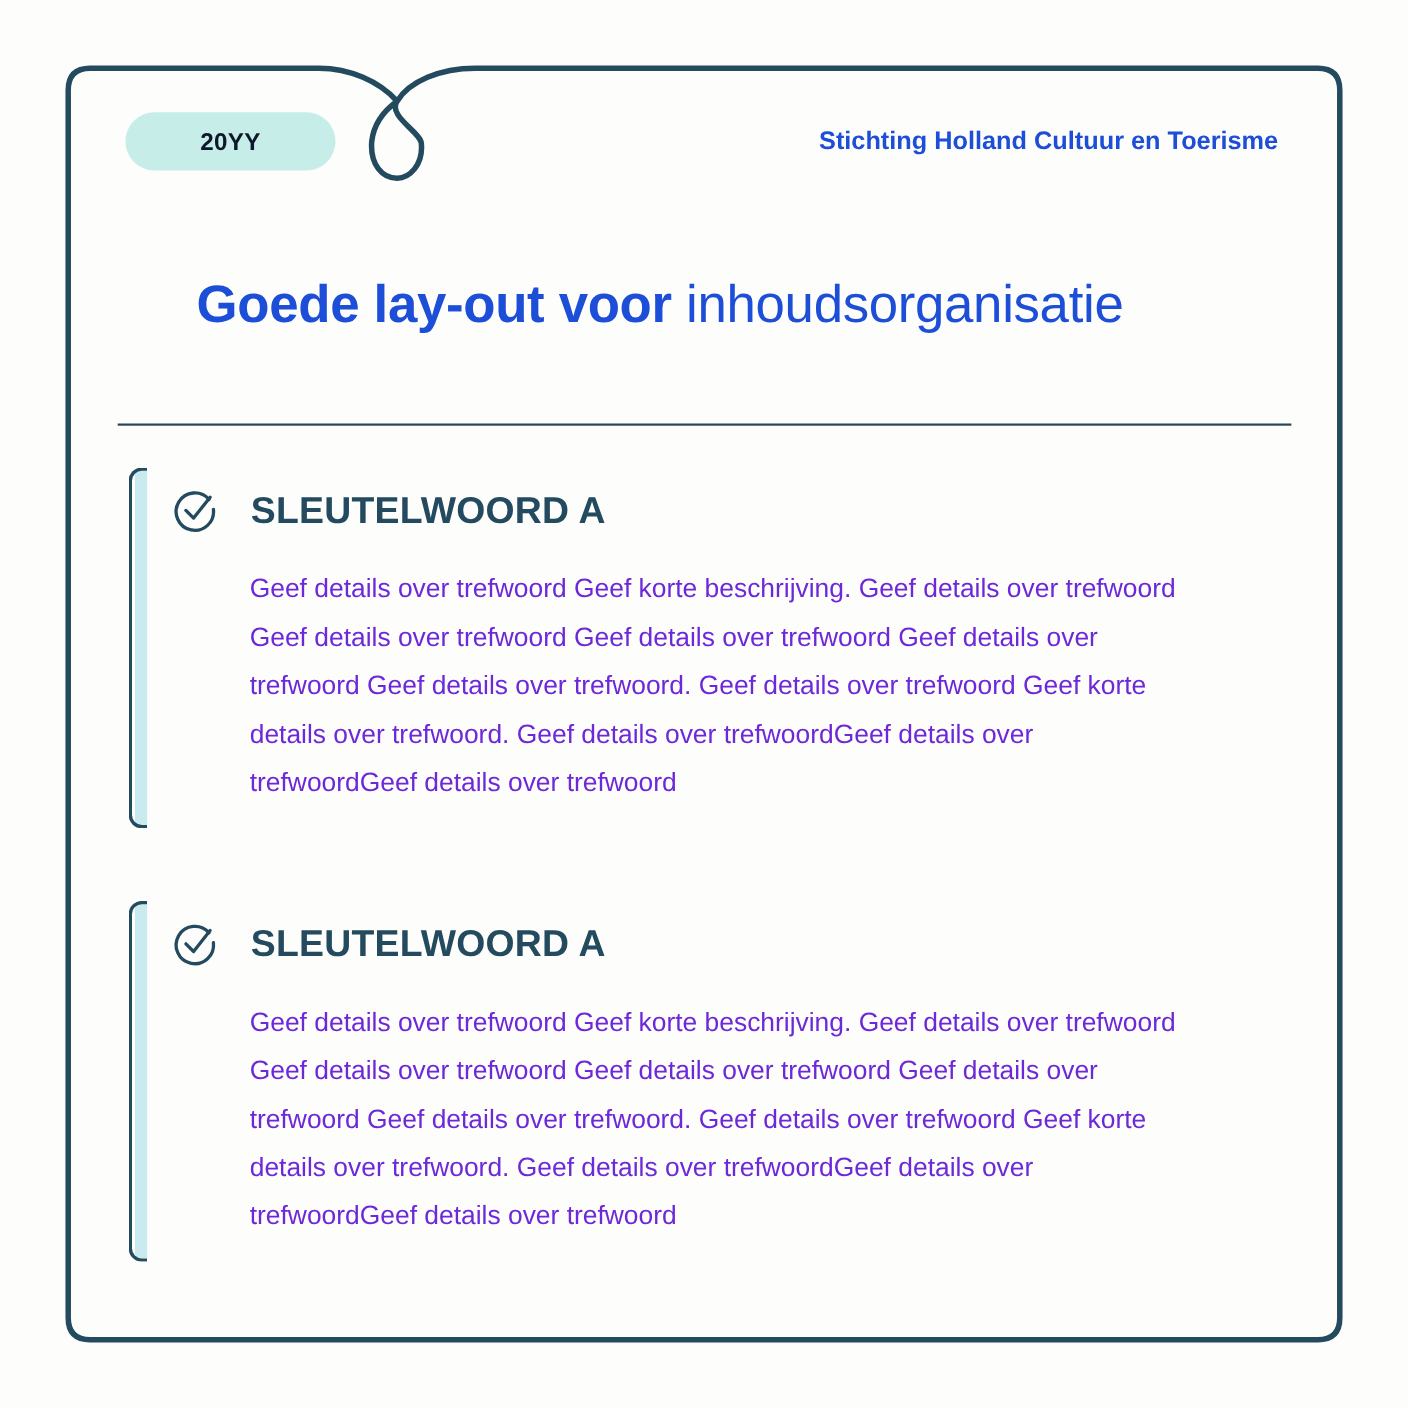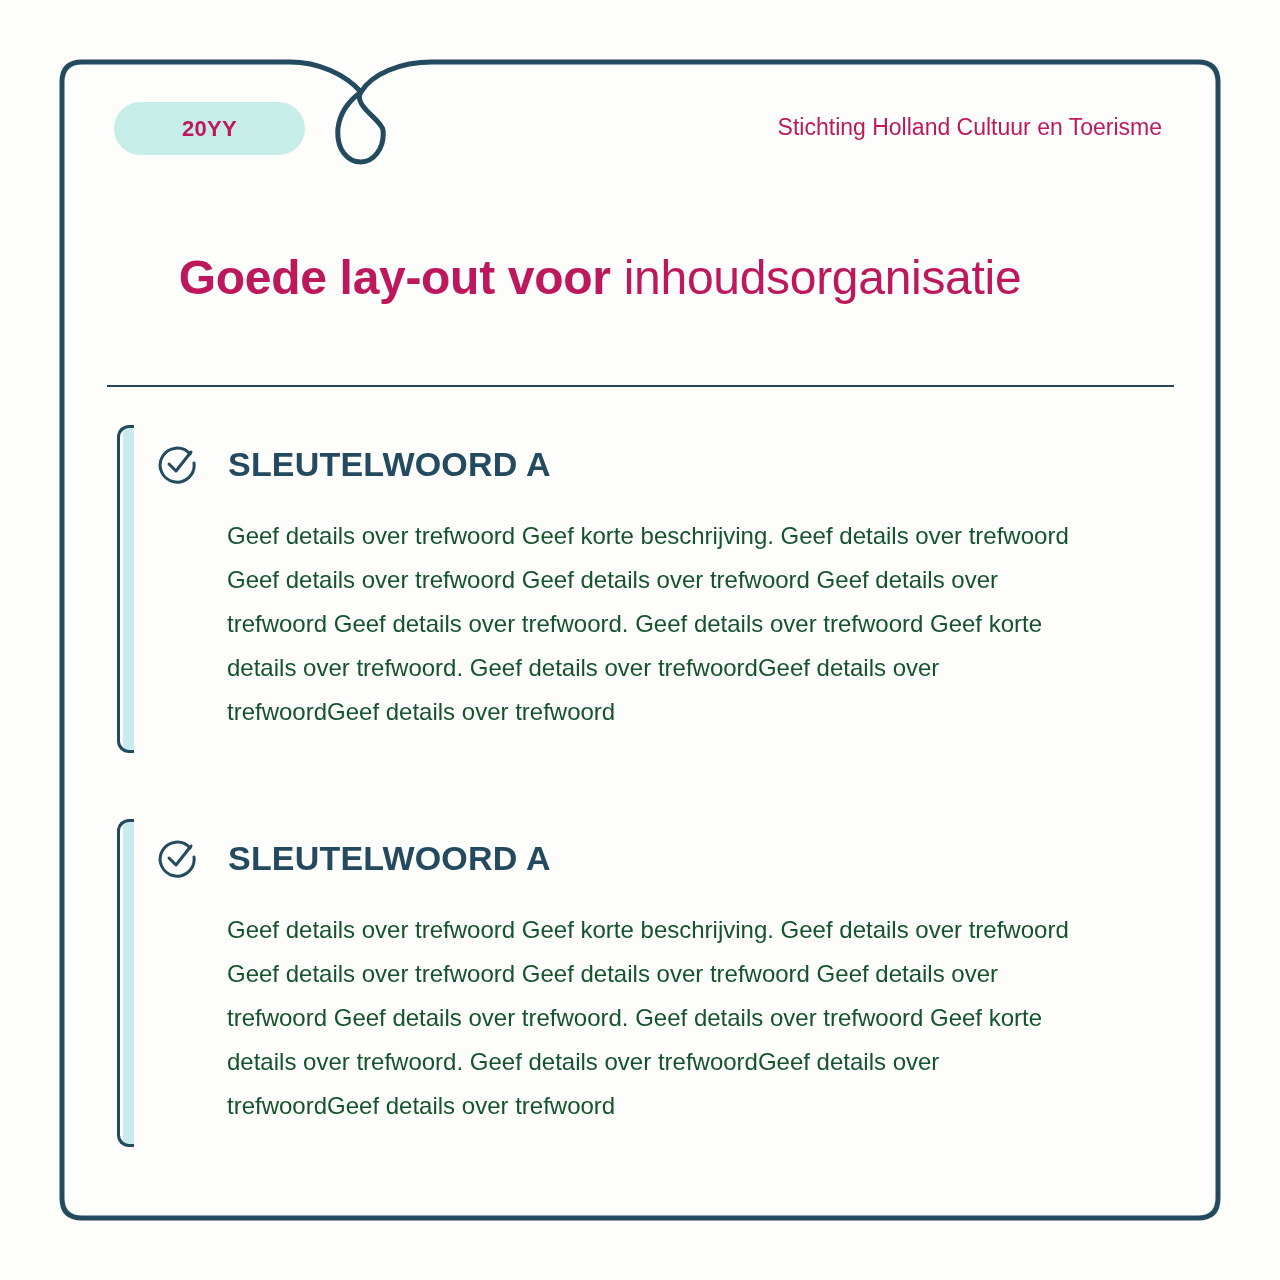--- a/index.html
+++ b/index.html
@@ -6,47 +6,47 @@
   body {
     width:1280px; height:1280px; background:#fdfdfb; position:relative; overflow:hidden;
     font-family: "Liberation Sans", "DejaVu Sans", sans-serif;
     color:#234a5e;
   }
   .frame { position:absolute; left:0; top:0; width:1280px; height:1280px; }
   .year-pill {
     position:absolute; left:114px; top:102px; width:191px; height:53px;
     border-radius:27px; background:#c7ede8;
     display:flex; align-items:center; justify-content:center;
-    font-size:22px; font-weight:600; color:#be185d; letter-spacing:0.3px;
+    font-size:22px; font-weight:600; color:#0f172a; letter-spacing:0.3px;
   }
   .org {
-    position:absolute; right:118px; top:114px; font-size:23px; font-weight:400; color:#be185d;
+    position:absolute; right:118px; top:114px; font-size:23px; font-weight:700; color:#1d4ed8;
   }
   .title {
     position:absolute; left:0; width:1200px; top:250px; text-align:center;
-    font-size:48px; color:#be185d; letter-spacing:-0.3px;
+    font-size:48px; color:#1d4ed8; letter-spacing:-0.3px;
   }
   .title .bold { font-weight:700; }
   .title .light { font-weight:500; }
   .divider {
     position:absolute; left:107px; top:385px; width:1067px; height:2px; background:#2a4656;
   }
   .section { position:absolute; left:117px; width:1060px; }
   .bracket {
     position:absolute; left:0; top:0; bottom:0; width:14px;
     border:3px solid #234a5e; border-right:none; border-radius:12px 0 0 12px;
     background:linear-gradient(to right, transparent 0, transparent 3px, #c9ebf0 3px);
   }
   .bracket::after{ content:""; }
   .check { position:absolute; left:40px; width:42px; height:42px; }
   .kw {
     position:absolute; left:111px; font-size:34px; font-weight:600; color:#234a5e; letter-spacing:0.2px;
   }
   .desc {
-    position:absolute; left:110px; width:935px; font-size:24px; line-height:44px; color:#14532d;
+    position:absolute; left:110px; width:935px; font-size:24px; line-height:44px; color:#6d28d9;
   }
 </style>
 </head>
 <body>
 
 <svg class="frame" viewBox="0 0 1280 1280" width="1280" height="1280">
   <path d="M 290 62 L 82 62 Q 62 62 62 82 L 62 1198 Q 62 1218 82 1218 L 1198 1218 Q 1218 1218 1218 1198 L 1218 82 Q 1218 62 1198 62 L 432 62
            C 400 62 372 74 361 92
            C 352 105 382 120 383 130
            C 385 150 372 162 361 162

